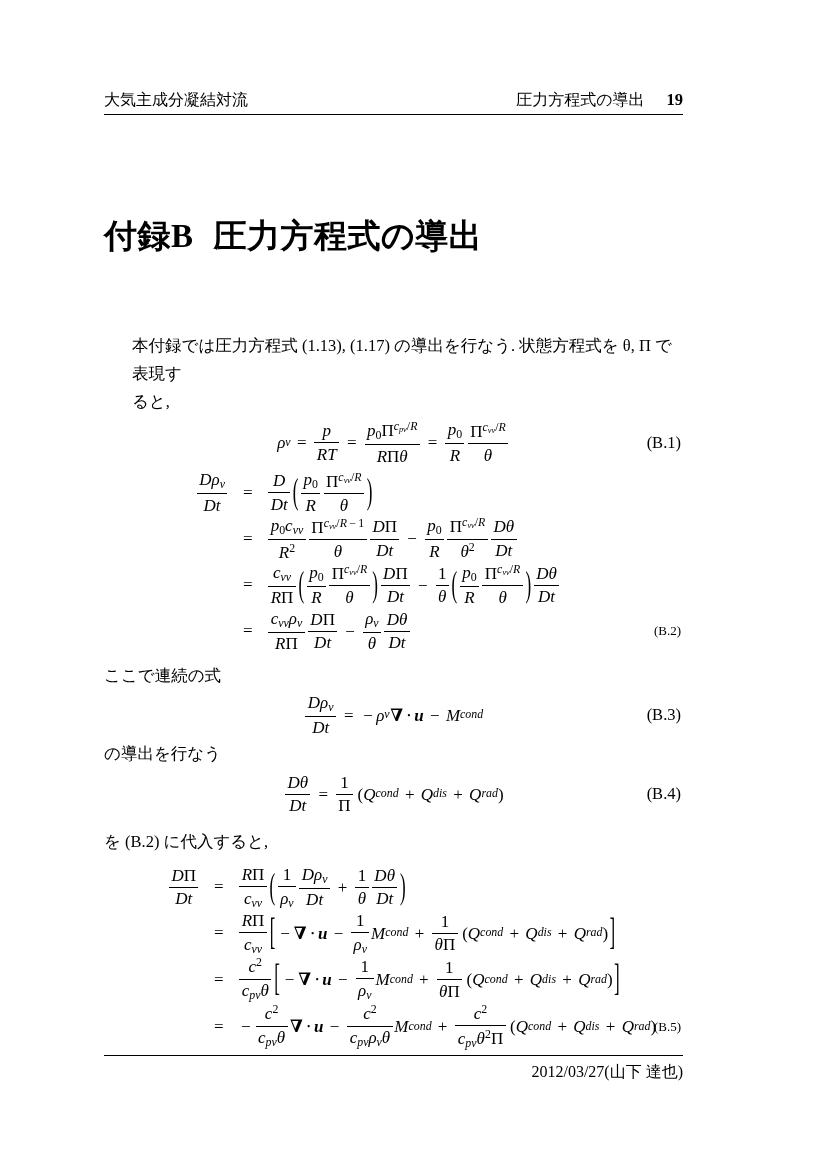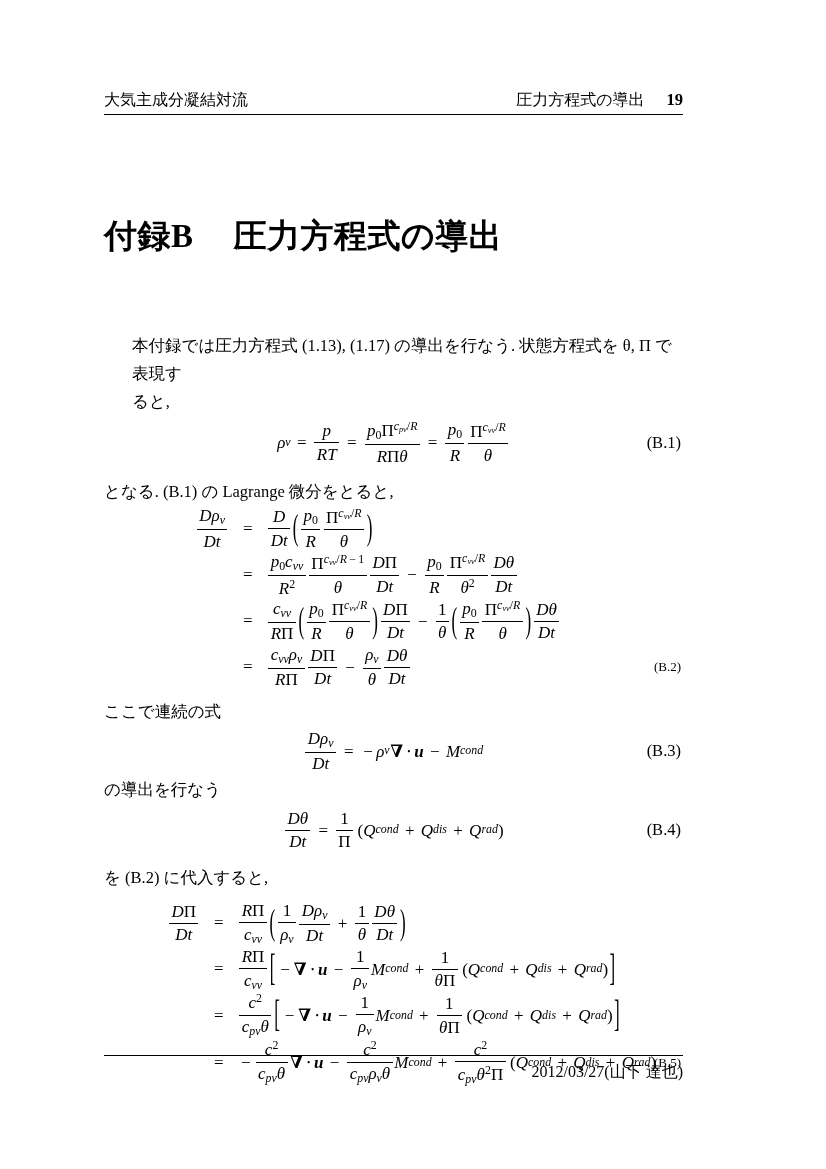--- a/index.html
+++ b/index.html
@@ -9,21 +9,21 @@
     overflow:hidden;margin:0 auto;
   }
   .content{position:absolute;left:104px;top:0;width:579px;}
   
   .header{padding-top:90px;display:flex;justify-content:space-between;align-items:baseline;font-size:16px;}
   .h-right{display:flex;align-items:baseline;}
   .pagenum{font-weight:bold;margin-left:22px;font-size:16.5px;}
   .hrule{margin-top:3px;border-top:1.6px solid #000;height:0;}
   
   .title{margin:100px 0 0 0;font-size:33px;font-weight:bold;letter-spacing:0.5px;line-height:1.3;}
-  .title-label{margin-right:40px;}
+  .title-label{margin-right:20px;}
   
   .para{margin:0;font-size:16.5px;line-height:28px;}
   .p-intro{margin-top:74px;margin-left:28px;}
   .p-after{margin-top:8px;}
   .p-mid{margin-top:8px;}
   
   .eqdisp{position:relative;display:flex;justify-content:center;align-items:center;min-height:54px;font-size:17px;}
   .eqdisp .tag{position:absolute;right:2px;top:50%;transform:translateY(-50%);font-size:16.5px;}
   
   .eqalign{font-size:17px;}
@@ -105,23 +105,20 @@
               <span class="d"><i class="mit">R</i></span>
             </span>
             <span class="mf">
               <span class="n">Π<span class="msup"><i class="mit">c</i><span class="msub"><i class="mit">v</i><i class="mit">v</i></span>/<i class="mit">R</i></span></span>
               <span class="d"><i class="mit">θ</i></span>
             </span>
           </span></span>
       <span class="tag">(B.1)</span>
     </div>
 
-    <p class="para p-after">
-      <span>となる. (B.1) の Lagrange 微分をとると,</span>
-    </p>
 
     <div class="eqalign eq-b2">
         <div class="eqrow">
           <span class="lhs">
             <span class="mrow">
               <span class="mf">
                 <span class="n"><i class="mit">D</i><i class="mit">ρ</i><span class="msub"><i class="mit">v</i></span></span>
                 <span class="d"><i class="mit">D</i><i class="mit">t</i></span>
               </span>
             </span>

